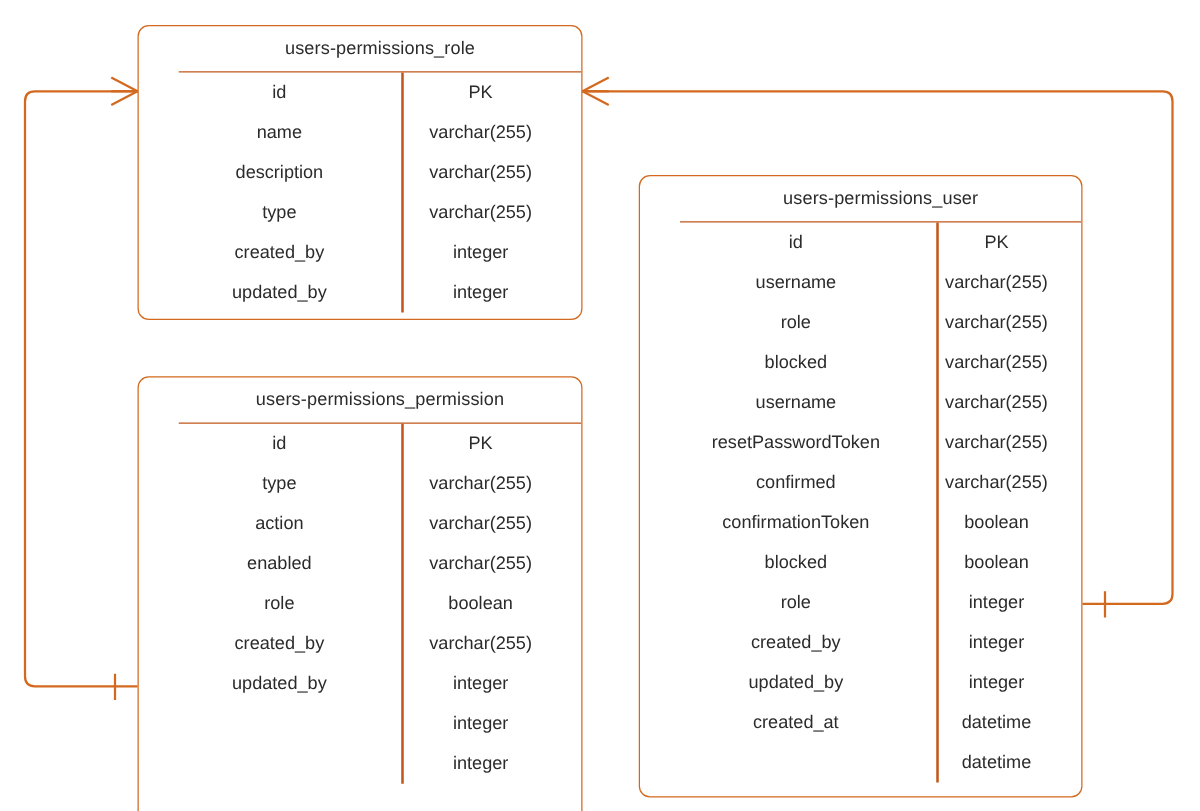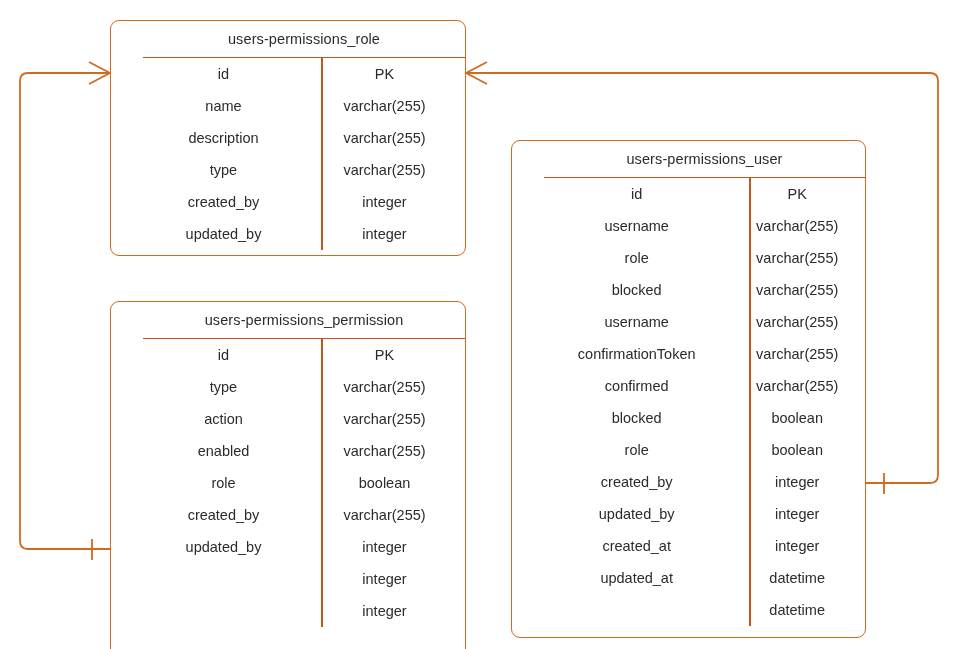--- a/index.html
+++ b/index.html
@@ -162,28 +162,28 @@
         <div class="entity-header">
           <span class="entity-title">users-permissions_user</span>
         </div>
         <div class="entity-body">
           <div class="col" style="width: 205px;">
             <div class="cell">id</div>
             <div class="cell">username</div>
             <div class="cell">role</div>
             <div class="cell">blocked</div>
             <div class="cell">username</div>
+            <div class="cell">resetPasswordToken</div>
+            <div class="cell">confirmed</div>
             <div class="cell">confirmationToken</div>
-            <div class="cell">confirmed</div>
             <div class="cell">blocked</div>
             <div class="cell">role</div>
             <div class="cell">created_by</div>
             <div class="cell">updated_by</div>
             <div class="cell">created_at</div>
-            <div class="cell">updated_at</div>
           </div>
           <div class="col" style="width: 150px;">
             <div class="cell">PK</div>
             <div class="cell">varchar(255)</div>
             <div class="cell">varchar(255)</div>
             <div class="cell">varchar(255)</div>
             <div class="cell">varchar(255)</div>
             <div class="cell">varchar(255)</div>
             <div class="cell">varchar(255)</div>
             <div class="cell">boolean</div>

